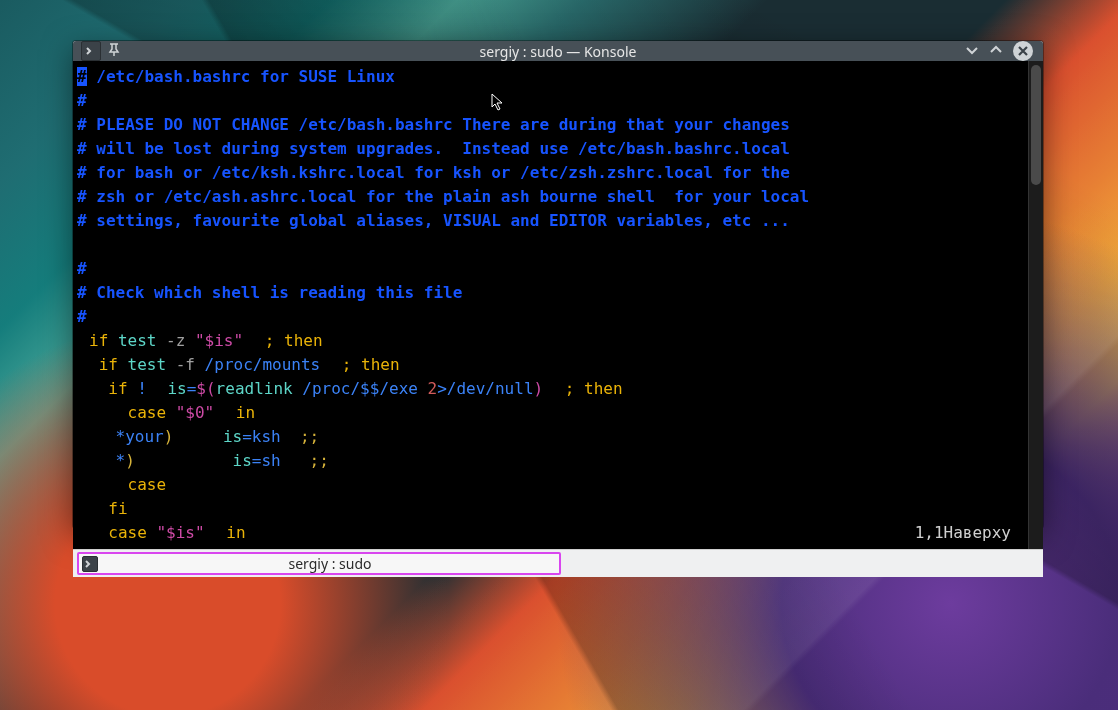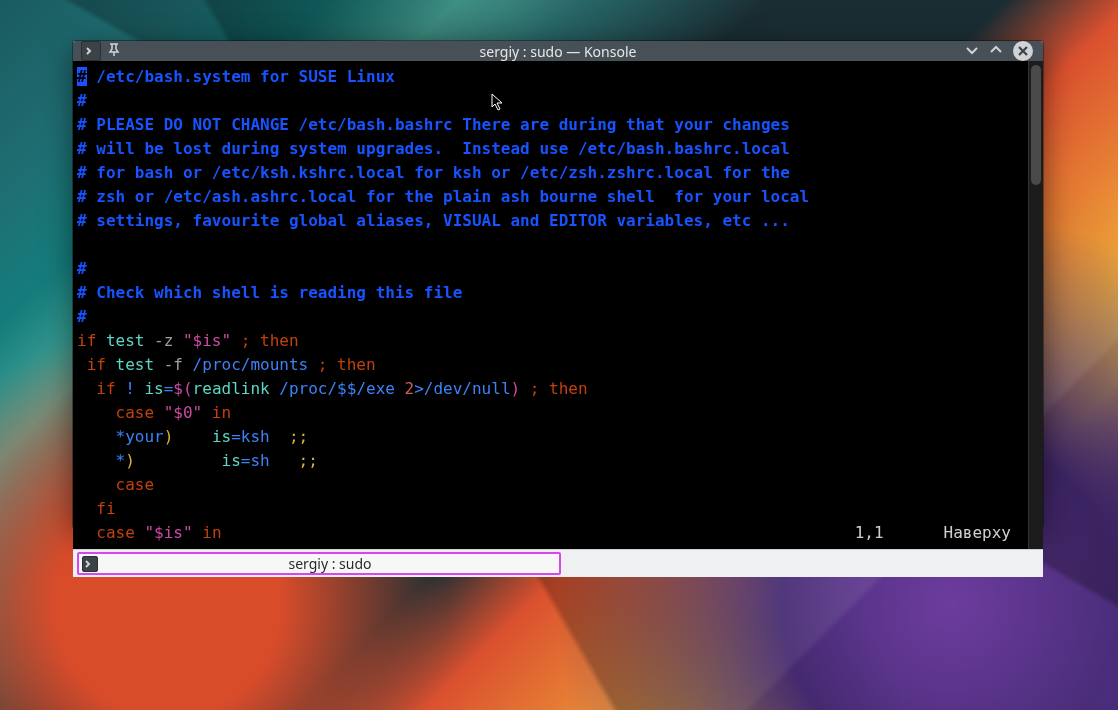--- a/index.html
+++ b/index.html
@@ -73,32 +73,32 @@
   .scrollbar-track{
     width:14px;background:#1c1c1c;position:relative;border-left:1px solid #333;
   }
   .scrollbar-thumb{
     position:absolute;left:2px;right:2px;top:4px;height:120px;
     background:#4a4a4a;border-radius:5px;
   }
   
   .c-comment{color:#1754ff;font-weight:bold;}
   .c-hashinv{background:#1754ff;color:#000;font-weight:bold;}
-  .c-stmt{color:#c2410c;}        
+  .c-stmt{color:#eab308;margin-left:12px;}        
   .c-test{color:#5dd6c8;}        
   .c-str{color:#cc4aa5;}         
   .c-num{color:#d05a5a;}         
   .c-punc{color:#d6b33a;}        
-  .c-var{color:#5dd6c8;}
+  .c-var{color:#5dd6c8;margin-left:11px;}
   .c-op{color:#a0a0a0;}
   .c-plain{color:#3b82f6;}
   .statusline{
     position:absolute;left:0;right:14px;bottom:4px;height:24px;
     display:flex;justify-content:flex-end;align-items:center;
-    color:#d0d0d0;padding-right:18px;gap:60px;
+    color:#d0d0d0;padding-right:18px;
     font-family:inherit;font-size:16px;
   }
   .tabbar{
     height:28px;background:#eff0f1;border-top:1px solid #cfcfcf;
     display:flex;align-items:stretch;padding:2px 4px;
   }
   .tab{
     width:480px;border:2px solid #d946ef;border-radius:2px;
     background:#f7f7f7;display:flex;align-items:center;
     font-size:14px;color:#2b2b2b;
@@ -148,21 +148,21 @@
         <span class="closebtn">
           <svg viewBox="0 0 10 10">
               <path d="M1 1l8 8M9 1l-8 8"></path>
             </svg>
         </span>
       </div>
     </div>
 
 
     <div class="terminal">
-      <div class="term-content"><span class="c-hashinv">#</span><span class="c-comment"> /etc/bash.system for SUSE Linux</span>
+      <div class="term-content"><span class="c-hashinv">#</span><span class="c-comment"> /etc/bash.bashrc for SUSE Linux</span>
 <span class="c-comment">#</span>
 <span class="c-comment">#</span><span class="c-comment"> PLEASE DO NOT CHANGE /etc/bash.bashrc There are during that your changes</span>
 <span class="c-comment">#</span><span class="c-comment"> will be lost during system upgrades.  Instead use /etc/bash.bashrc.local</span>
 <span class="c-comment">#</span><span class="c-comment"> for bash or /etc/ksh.kshrc.local for ksh or /etc/zsh.zshrc.local for the</span>
 <span class="c-comment">#</span><span class="c-comment"> zsh or /etc/ash.ashrc.local for the plain ash bourne shell  for your local</span>
 <span class="c-comment">#</span><span class="c-comment"> settings, favourite global aliases, VISUAL and EDITOR variables, etc ...</span>
 
 <span class="c-comment">#</span>
 <span class="c-comment">#</span><span class="c-comment"> Check which shell is reading this file</span>
 <span class="c-comment">#</span>

